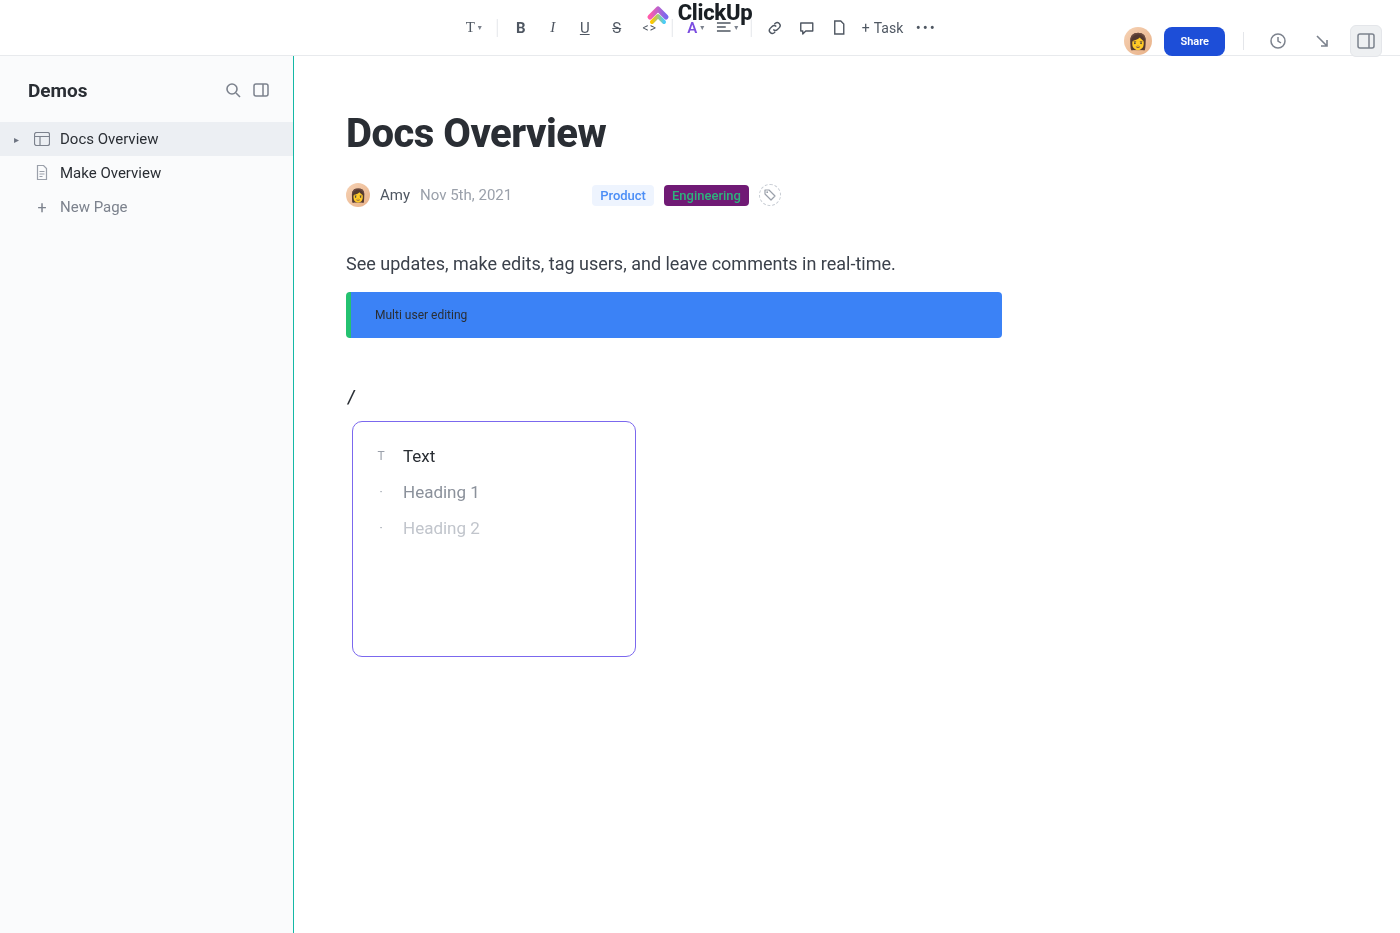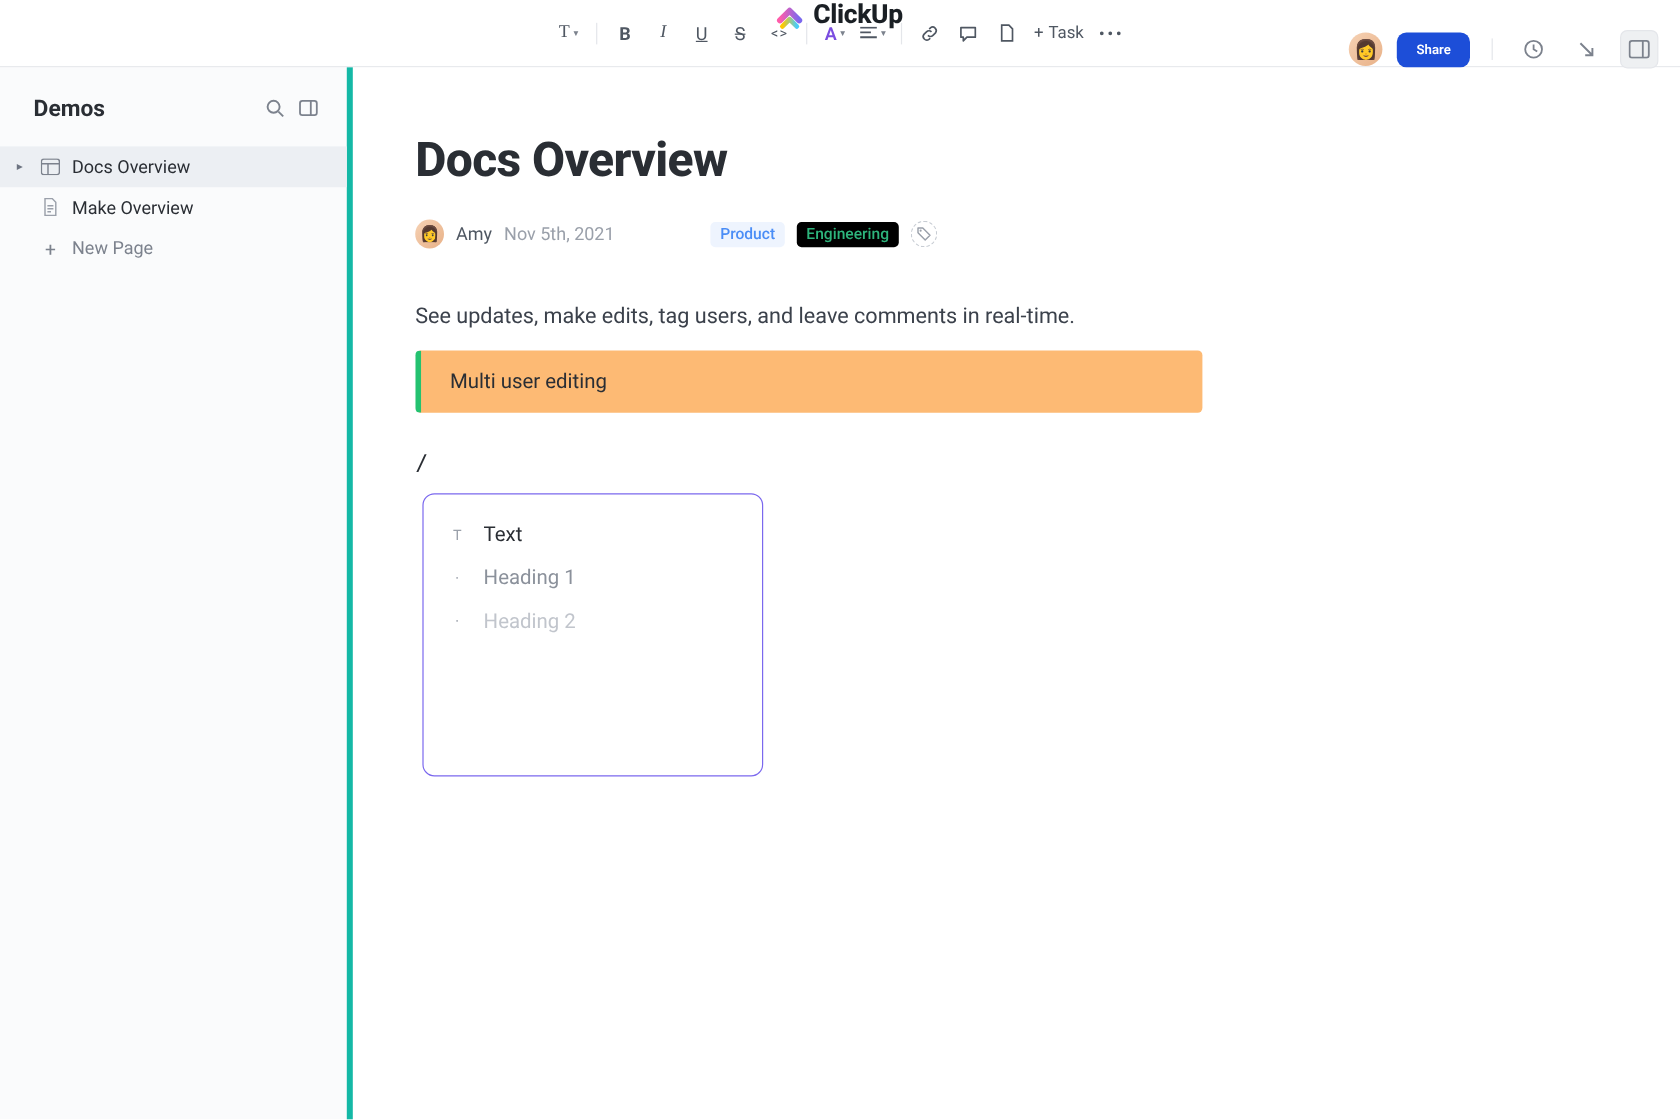--- a/index.html
+++ b/index.html
@@ -70,21 +70,21 @@
   }
   .ico-box.active { background:#eef0f2; border:1px solid #e4e6ea }
 
   
   .layout { display: flex; height: calc(100% - 56px); }
 
   
   .sidebar {
     width: 294px;
     background: #fafbfc;
-    border-right: 5px solid #14b8a6;
+    border-right: 1px solid #14b8a6;
     padding-top: 20px;
   }
   .sb-head {
     display: flex; align-items: center;
     padding: 0 18px 0 28px;
     margin-bottom: 18px;
   }
   .sb-title { font-size: 19px; font-weight: 700; color:#2a2e34; flex:1 }
   .sb-ico { width:28px;height:28px;display:flex;align-items:center;justify-content:center;color:#7c828d;cursor:pointer;border-radius:4px}
   .sb-list { list-style:none; }
@@ -110,33 +110,33 @@
   .doc-title { font-size: 40px; font-weight: 800; letter-spacing:-0.5px; color:#2a2e34; margin-bottom: 26px; }
   .meta-row {
     display:flex;align-items:center;gap:10px;
     margin-bottom: 46px;
   }
   .meta-avatar { width:24px;height:24px;border-radius:50%;background:linear-gradient(135deg,#f6d2b5,#e8b187);display:flex;align-items:center;justify-content:center;font-size:13px }
   .meta-name { font-size:15px;color:#4f5762 }
   .meta-date { font-size:15px;color:#9aa0aa }
   .tag { font-size:13px;font-weight:500;padding:3px 8px;border-radius:4px; }
   .tag.product { color:#4a8df6;background:#eef4fe }
-  .tag.engineering { color:#2db47c;background:#000000 }
+  .tag.engineering { color:#2db47c;background:#701a75 }
   .tag-add { width:22px;height:22px;border:1px dashed #c8cdd4;border-radius:50%;display:flex;align-items:center;justify-content:center;color:#9aa0aa;font-size:12px;cursor:pointer }
 
   .h1-content { font-size:40px;font-weight:800;letter-spacing:-0.5px;color:#2a2e34;margin-bottom:14px;line-height:1.2 }
   .body-p { font-size:18px;color:#3b414b;margin-bottom:18px }
 
   .callout {
-    background:#fdba74;
+    background:#3b82f6;
     border-left:5px solid #24c270;
     border-radius:4px;
     padding:16px 24px;
-    font-size:17px;color:#2a2e34;
-    margin-bottom:32px;
+    font-size:12px;color:#2a2e34;
+    margin-bottom:48px;
     width: 656px;
   }
 
   .slash { font-family: ui-monospace,Menlo,monospace; font-size:18px; color:#2a2e34; margin-bottom:14px }
 
   .slash-menu {
     width: 284px;
     border:1.5px solid #7b68ee;
     border-radius:10px;
     padding:16px 14px;

